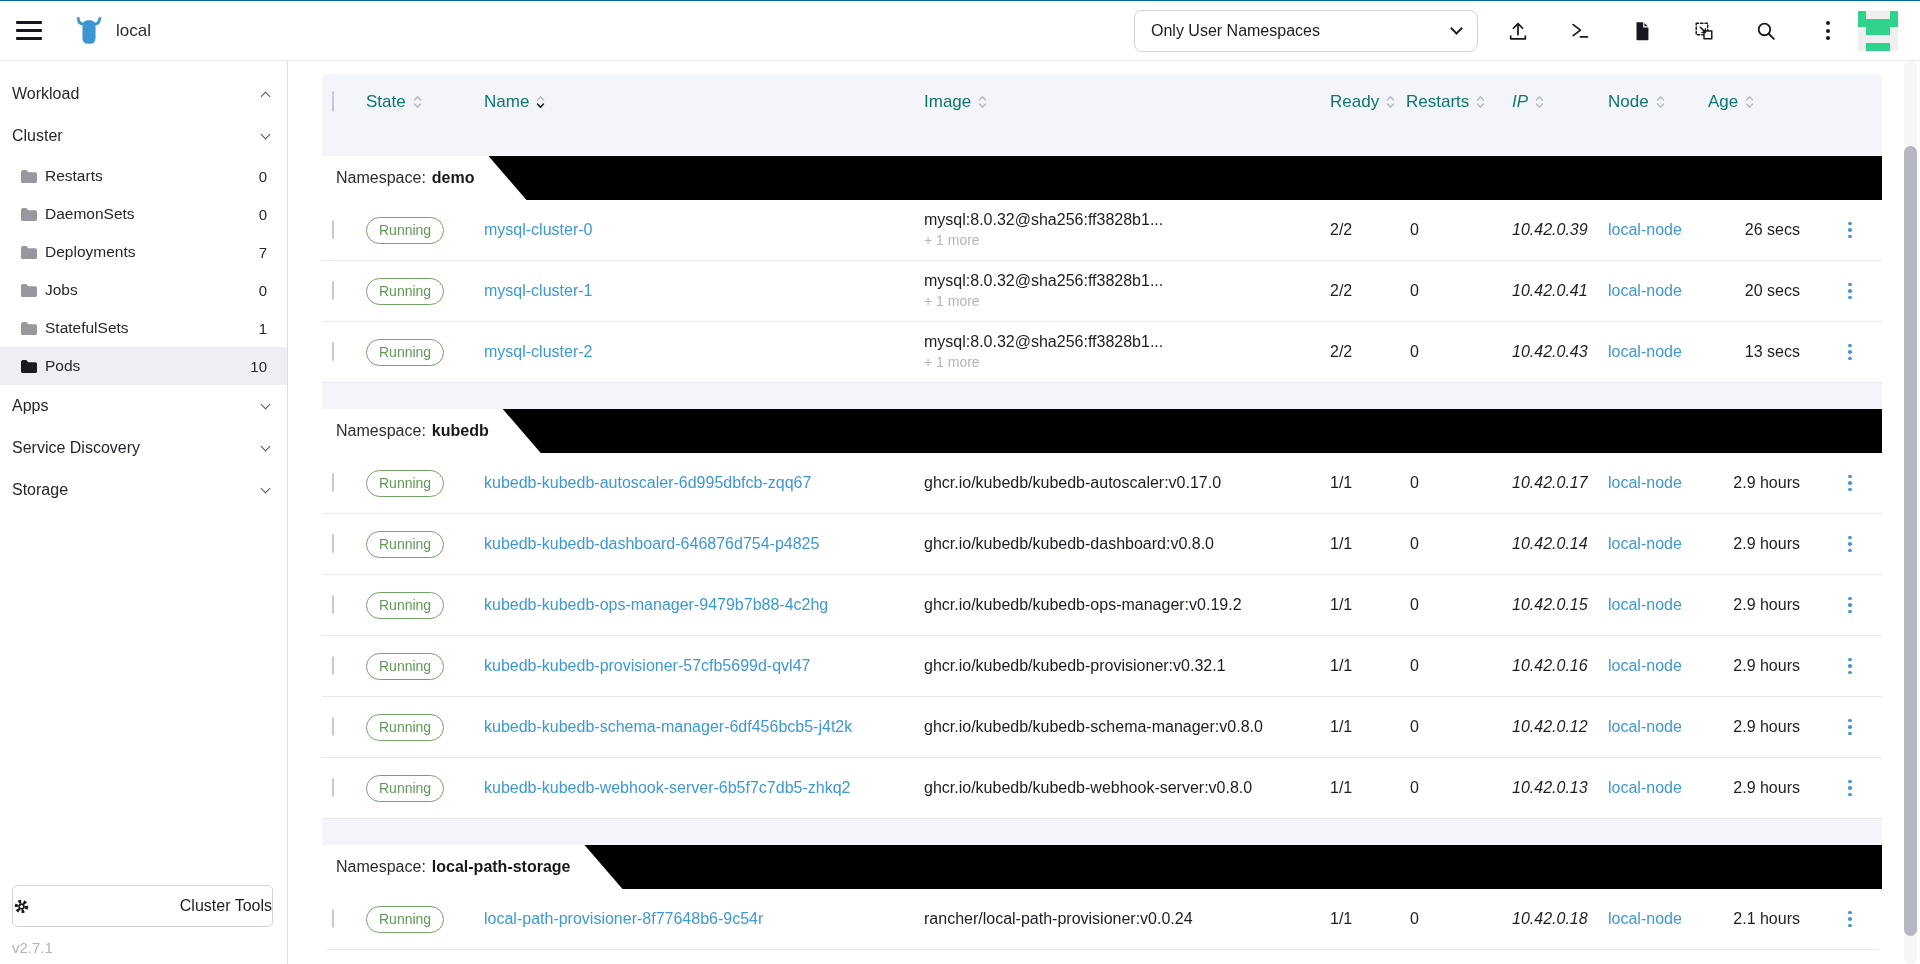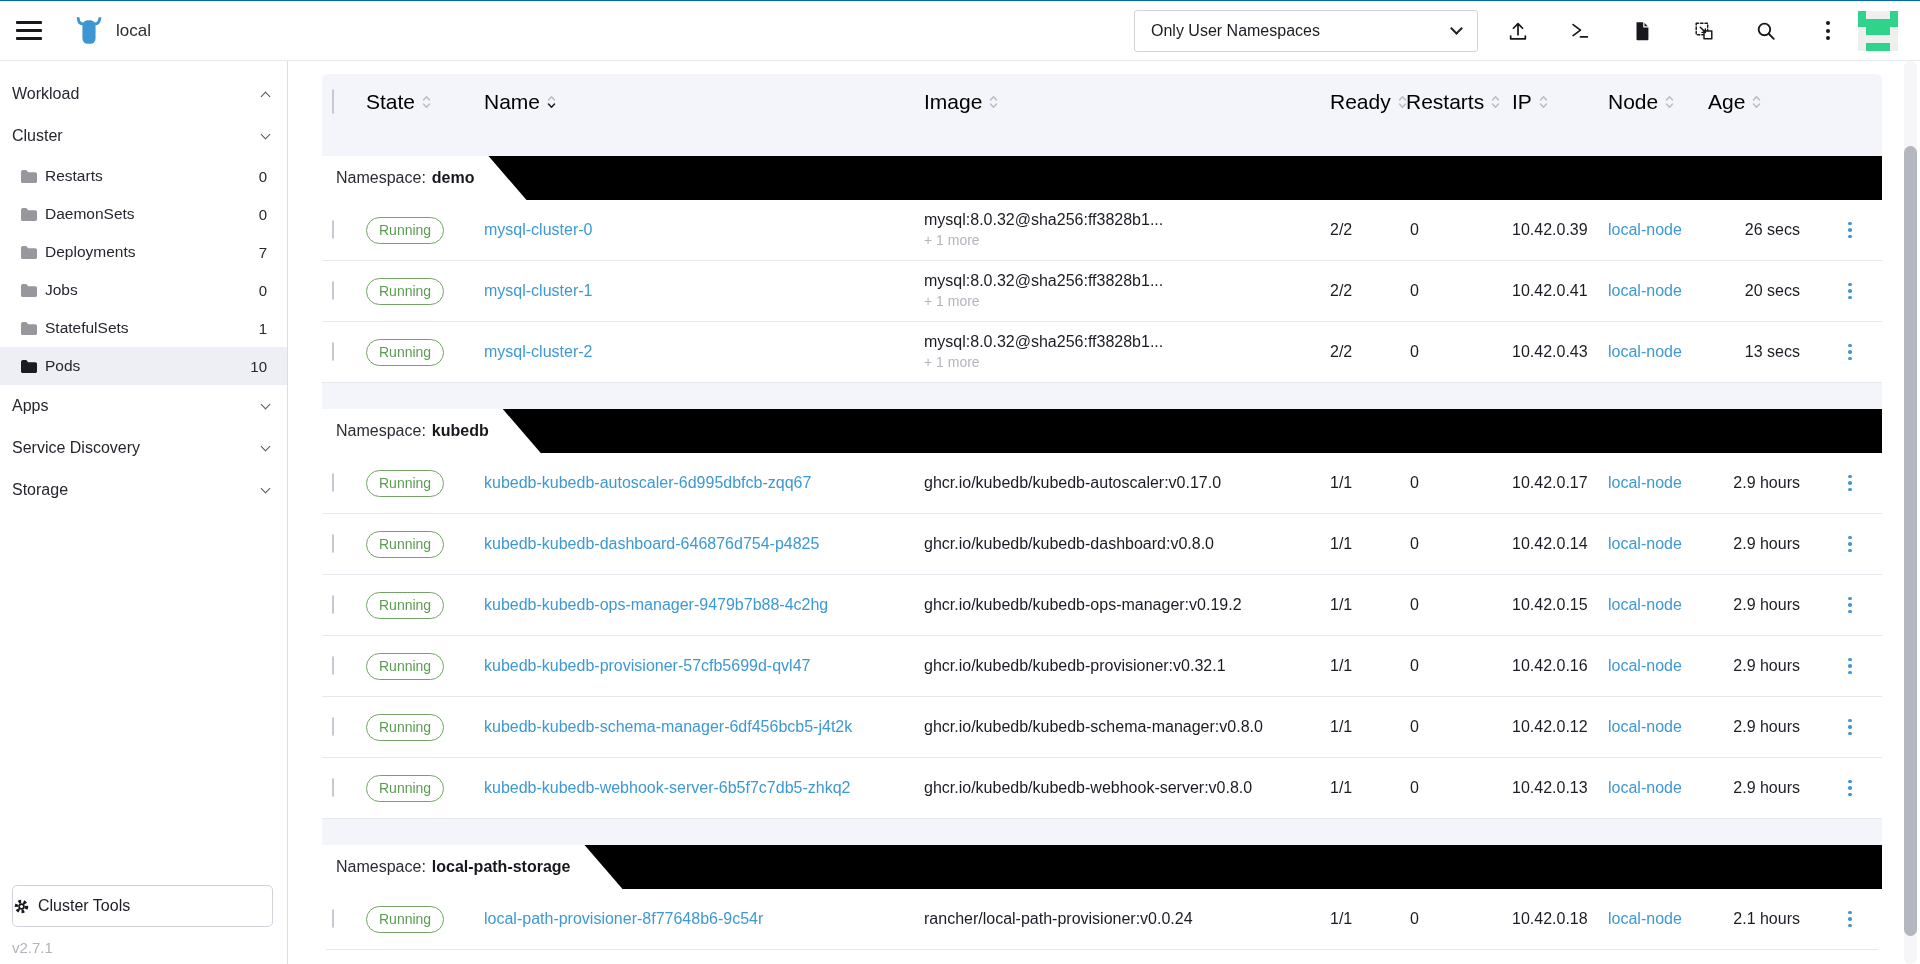--- a/index.html
+++ b/index.html
@@ -7,21 +7,21 @@
     font-family:"Liberation Sans","DejaVu Sans",sans-serif; color:#1c1d24; }
   .app { width:1920px; height:964px; border-top:1px solid #0369a1; display:flex; flex-direction:column; }
 
   
   .topbar { height:60px; flex:0 0 60px; display:flex; align-items:center; background:#fff;
     border-bottom:1px solid #e9eaee; padding-left:16px; }
   .burger { width:26px; height:20px; display:flex; flex-direction:column; justify-content:space-between; cursor:pointer; }
   .burger span { height:3.4px; background:#17181d; border-radius:1px; }
   .logo { margin-left:32px; display:flex; align-items:center; }
   .cluster-name { margin-left:12px; font-size:17px; color:#2b2c33; }
-  .ns-select { margin-left:auto; width:344px; height:42px; border:1px solid #d2d3da; border-radius:3px;
+  .ns-select { margin-left:auto; width:344px; height:42px; border:1px solid #d2d3da; border-radius:8px;
     display:flex; align-items:center; justify-content:space-between; padding:0 16px; font-size:16px; cursor:pointer; background:#fff; }
   .chev { width:9px; height:9px; border-right:2px solid #1c1d24; border-bottom:2px solid #1c1d24; transform:rotate(45deg); margin-top:-4px; }
   .chev.up { transform:rotate(-135deg); margin-top:5px; }
   .chev.sm { width:7px; height:7px; border-width:1.6px; }
   .top-icons { display:flex; align-items:center; gap:38px; margin-left:28px; }
   .tico { width:24px; height:24px; display:flex; align-items:center; justify-content:center; cursor:pointer; }
   .tico svg { stroke:#17181d; fill:none; stroke-width:1.9; stroke-linecap:round; stroke-linejoin:round; }
   .avatar { margin:0 22px 0 18px; width:40px; height:40px; display:grid; grid-template-columns:repeat(5,1fr); grid-template-rows:repeat(5,1fr); cursor:pointer; }
 
   
@@ -32,52 +32,52 @@
   .side-sec { height:42px; display:flex; align-items:center; padding:0 18px 0 12px; font-size:16px; color:#26272e; cursor:pointer; }
   .side-sec .chev { margin-left:auto; border-color:#55565e; }
   .side-item { height:38px; display:flex; align-items:center; padding:0 20px; font-size:15.5px; color:#26272e; cursor:pointer; }
   .side-item.sel { background:#edeff5; }
   .folder { width:17px; height:15px; margin-right:8px; flex:0 0 17px; }
   .folder path { fill:#97979d; }
   .side-item.sel .folder path { fill:#1b1c21; }
   .side-count { margin-left:auto; font-size:15px; color:#26272e; }
   .side-footer { margin-top:auto; padding:12px 14px 8px 12px; }
   .tools-btn { width:100%; height:42px; border:1px solid #d2d3da; border-radius:5px; background:#fff;
-    display:flex; align-items:center; justify-content:flex-start; gap:8px; font-size:16px; color:#1c1d24; cursor:pointer; }
+    display:flex; align-items:center; justify-content:space-between; gap:8px; font-size:16px; color:#1c1d24; cursor:pointer; }
   .version { margin-top:12px; font-size:15px; color:#b2b3ba; }
 
   
   .main { flex:1; position:relative; padding:13px 38px 0 34px; background:#fff; }
   .vtrack { position:absolute; top:0; right:3px; width:13px; height:100%; background:#f6f6f8; border-radius:7px; }
   .vthumb { position:absolute; top:85px; right:0; width:13px; height:790px; background:#b4b6c0; border-radius:7px; cursor:pointer; }
 
   .grid-row { display:grid; grid-template-columns:44px 118px 440px 398px 84px 104px 98px 100px 110px 64px; align-items:center; }
   .table { width:1560px; border-radius:6px; overflow:hidden; }
-  .thead { background:#f4f5fa; height:56px; font-size:21px; color:#000000; }
+  .thead { background:#f4f5fa; height:56px; font-size:17px; color:#0f766e; }
   .hcell { display:flex; align-items:center; gap:7px; cursor:pointer; }
   .sort { flex:0 0 9px; }
   .sort path { stroke:#b9bcc8; stroke-width:1.5; fill:none; stroke-linecap:round; stroke-linejoin:round; }
   .sorted .s-down { stroke:#1c1d24; }
   .checkbox { width:18px; height:18px; border:1px solid #c7c8d1; border-radius:3px; background:#fff; margin-left:10px; cursor:pointer; }
 
   .gspacer { height:26px; background:#f4f5fa; }
   .gtab-row { height:44px; background:#000000; }
   .ns-tab { display:inline-flex; align-items:center; height:44px; background:#fff; padding:0 52px 0 14px; font-size:16px;
     clip-path:polygon(0 0, calc(100% - 38px) 0, 100% 100%, 0 100%); color:#2b2c33; white-space:nowrap; }
   .ns-tab b { margin-left:6px; font-weight:700; color:#17181d; }
 
   .trow { height:61px; background:#fff; border-bottom:1px solid #e7e8ee; font-size:16px; }
   .badge { display:inline-flex; align-items:center; height:27px; padding:0 12px; border:1px solid #74a368; border-radius:14px;
     color:#5d9b52; font-size:14px; }
   .link { color:#3d98d3; text-decoration:none; cursor:pointer; }
   .img-cell { line-height:1.25; }
   .img-more { font-size:14px; color:#b4b5bc; margin-top:2px; cursor:pointer; }
   .cell-pad { padding-left:8px; }
   .num { color:#1c1d24; }
-  .c-ip { padding-left:2px; }
+  .c-ip { padding-left:2px;font-style:italic; }
   .c-age { text-align:right; padding-right:18px; }
   .row-kebab { display:flex; flex-direction:column; gap:3px; align-items:center; justify-self:center; cursor:pointer; padding:4px 8px; }
   .row-kebab i { width:3.6px; height:3.6px; border-radius:50%; background:#4596d5; }
   .hdr-kebab i { width:4px; height:4px; border-radius:50%; background:#17181d; }
   .hdr-kebab { display:flex; flex-direction:column; gap:3.4px; align-items:center; }
   .ellips { white-space:nowrap; overflow:hidden; text-overflow:ellipsis; padding-right:14px; }
 </style>
 </head>
 <body>
 

